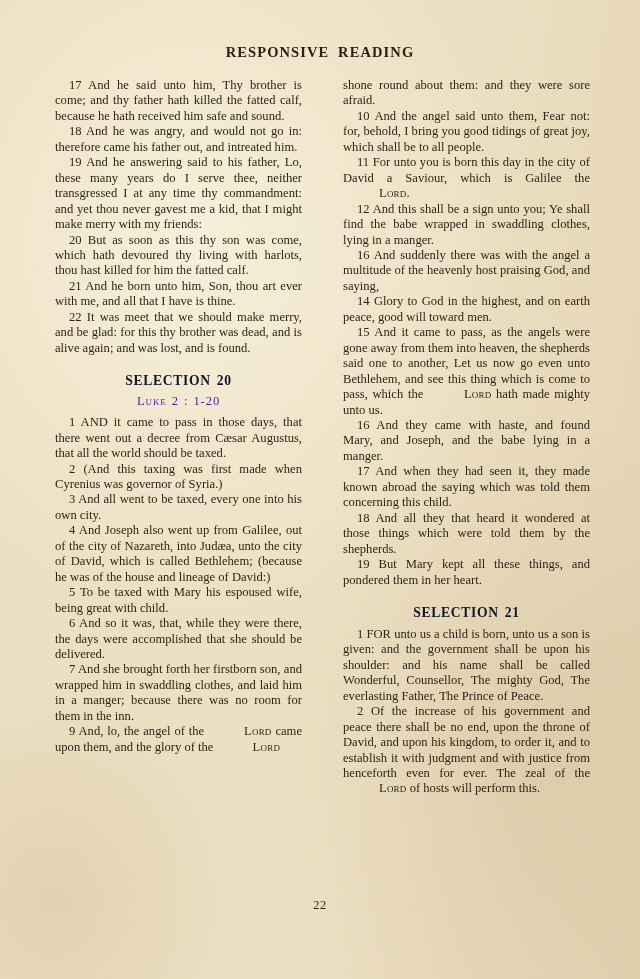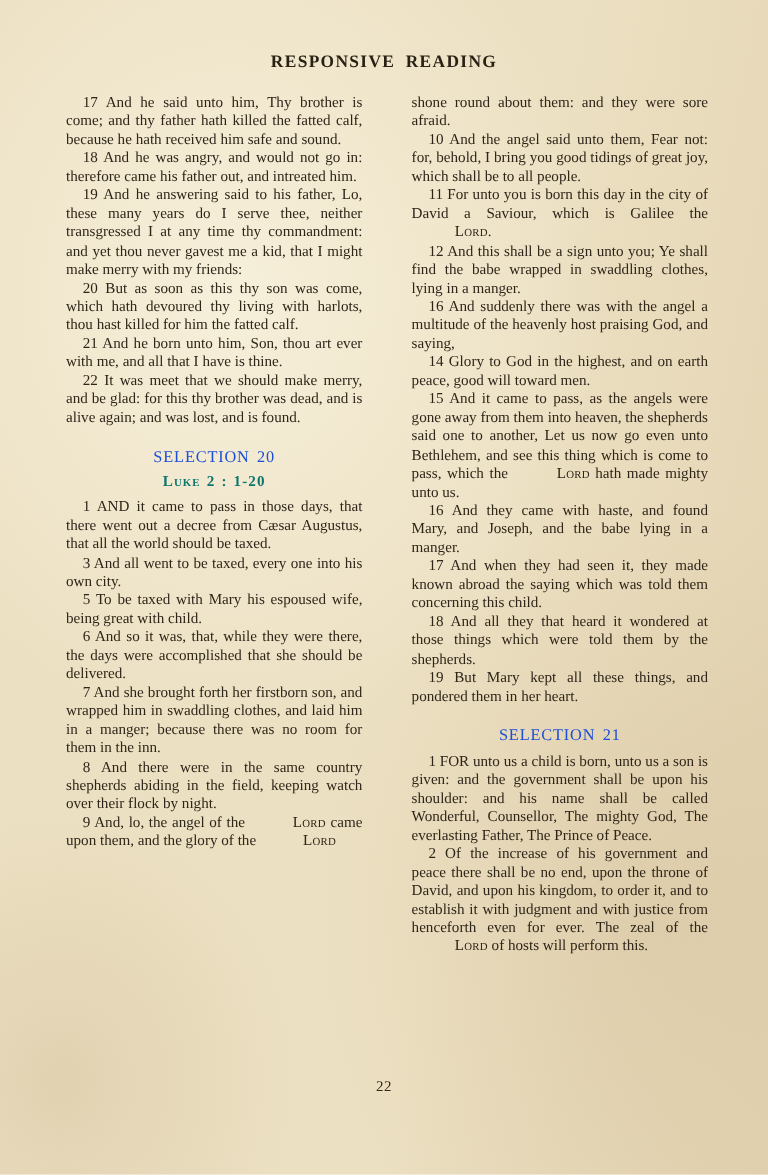--- a/index.html
+++ b/index.html
@@ -90,34 +90,33 @@
     letter-spacing: 0.2px;
     padding-left: 36px;
   }
 
   .selection-block {
     margin-top: 17px;
     margin-bottom: 6px;
     text-align: center;
   }
   .selection-title {
-    font-weight: normal;
+    font-weight: bold;
     font-size: 13.6px;
     letter-spacing: 0.7px;
-    color: #1d4ed8;
+    color: #0f172a;
     word-spacing: 2px;
   }
   .selection-ref {
     margin-top: 5px;
     font-variant: small-caps;
     font-size: 12.6px;
     letter-spacing: 0.9px;
-    color: #0f766e;
+    color: #4c1d95;
     word-spacing: 1px;
-    font-weight: bold;
   }
   .after-heading { margin-top: 6px; }
 
   .page-number {
     position: absolute;
     bottom: 66px;
     left: 0;
     width: 100%;
     text-align: center;
     font-size: 12.4px;
@@ -149,31 +148,32 @@
 
         <p class="verse"><span class="vnum">22</span> <span>It was meet that we should make merry, and be glad: for this thy brother was dead, and is alive again; and was lost, and is found.</span></p>
 
         <div class="selection-block">
           <div class="selection-title">SELECTION 20</div>
           <div class="selection-ref">Luke 2 : 1-20</div>
         </div>
 
         <p class="verse after-heading"><span class="vnum-plain">1</span> <span>AND it came to pass in those days, that there went out a decree from Cæsar Augustus, that all the world should be taxed.</span></p>
 
+        <p class="verse"><span class="vnum">2</span> <span>(And this taxing was first made when Cyrenius was governor of Syria.)</span></p>
 
         <p class="verse"><span class="vnum-plain">3</span> <span>And all went to be taxed, every one into his own city.</span></p>
 
+        <p class="verse"><span class="vnum">4</span> <span>And Joseph also went up from Galilee, out of the city of Nazareth, into Judæa, unto the city of David, which is called Bethlehem; (because he was of the house and lineage of David:)</span></p>
 
         <p class="verse"><span class="vnum-plain">5</span> <span>To be taxed with Mary his espoused wife, being great with child.</span></p>
 
         <p class="verse"><span class="vnum">6</span> <span>And so it was, that, while they were there, the days were accomplished that she should be delivered.</span></p>
 
         <p class="verse"><span class="vnum-plain">7</span> <span>And she brought forth her firstborn son, and wrapped him in swaddling clothes, and laid him in a manger; because there was no room for them in the inn.</span></p>
 
-        <p class="verse"><span class="vnum">8</span> <span>And there were in the same country shepherds abiding in the field, keeping watch over their flock by night.</span></p>
 
         <p class="verse"><span class="vnum-plain">9</span> <span>And, lo, the angel of the </span><span class="sc">Lord</span><span> came upon them, and the glory of the </span><span class="sc">Lord</span></p>
 
       </div>
 
       <div class="col col-right">
 
         <p class="verse" style="text-indent:0;">shone round about them: and they were sore afraid.</p>
 
         <p class="verse"><span class="vnum">10</span> <span>And the angel said unto them, Fear not: for, behold, I bring you good tidings of great joy, which shall be to all people.</span></p>

